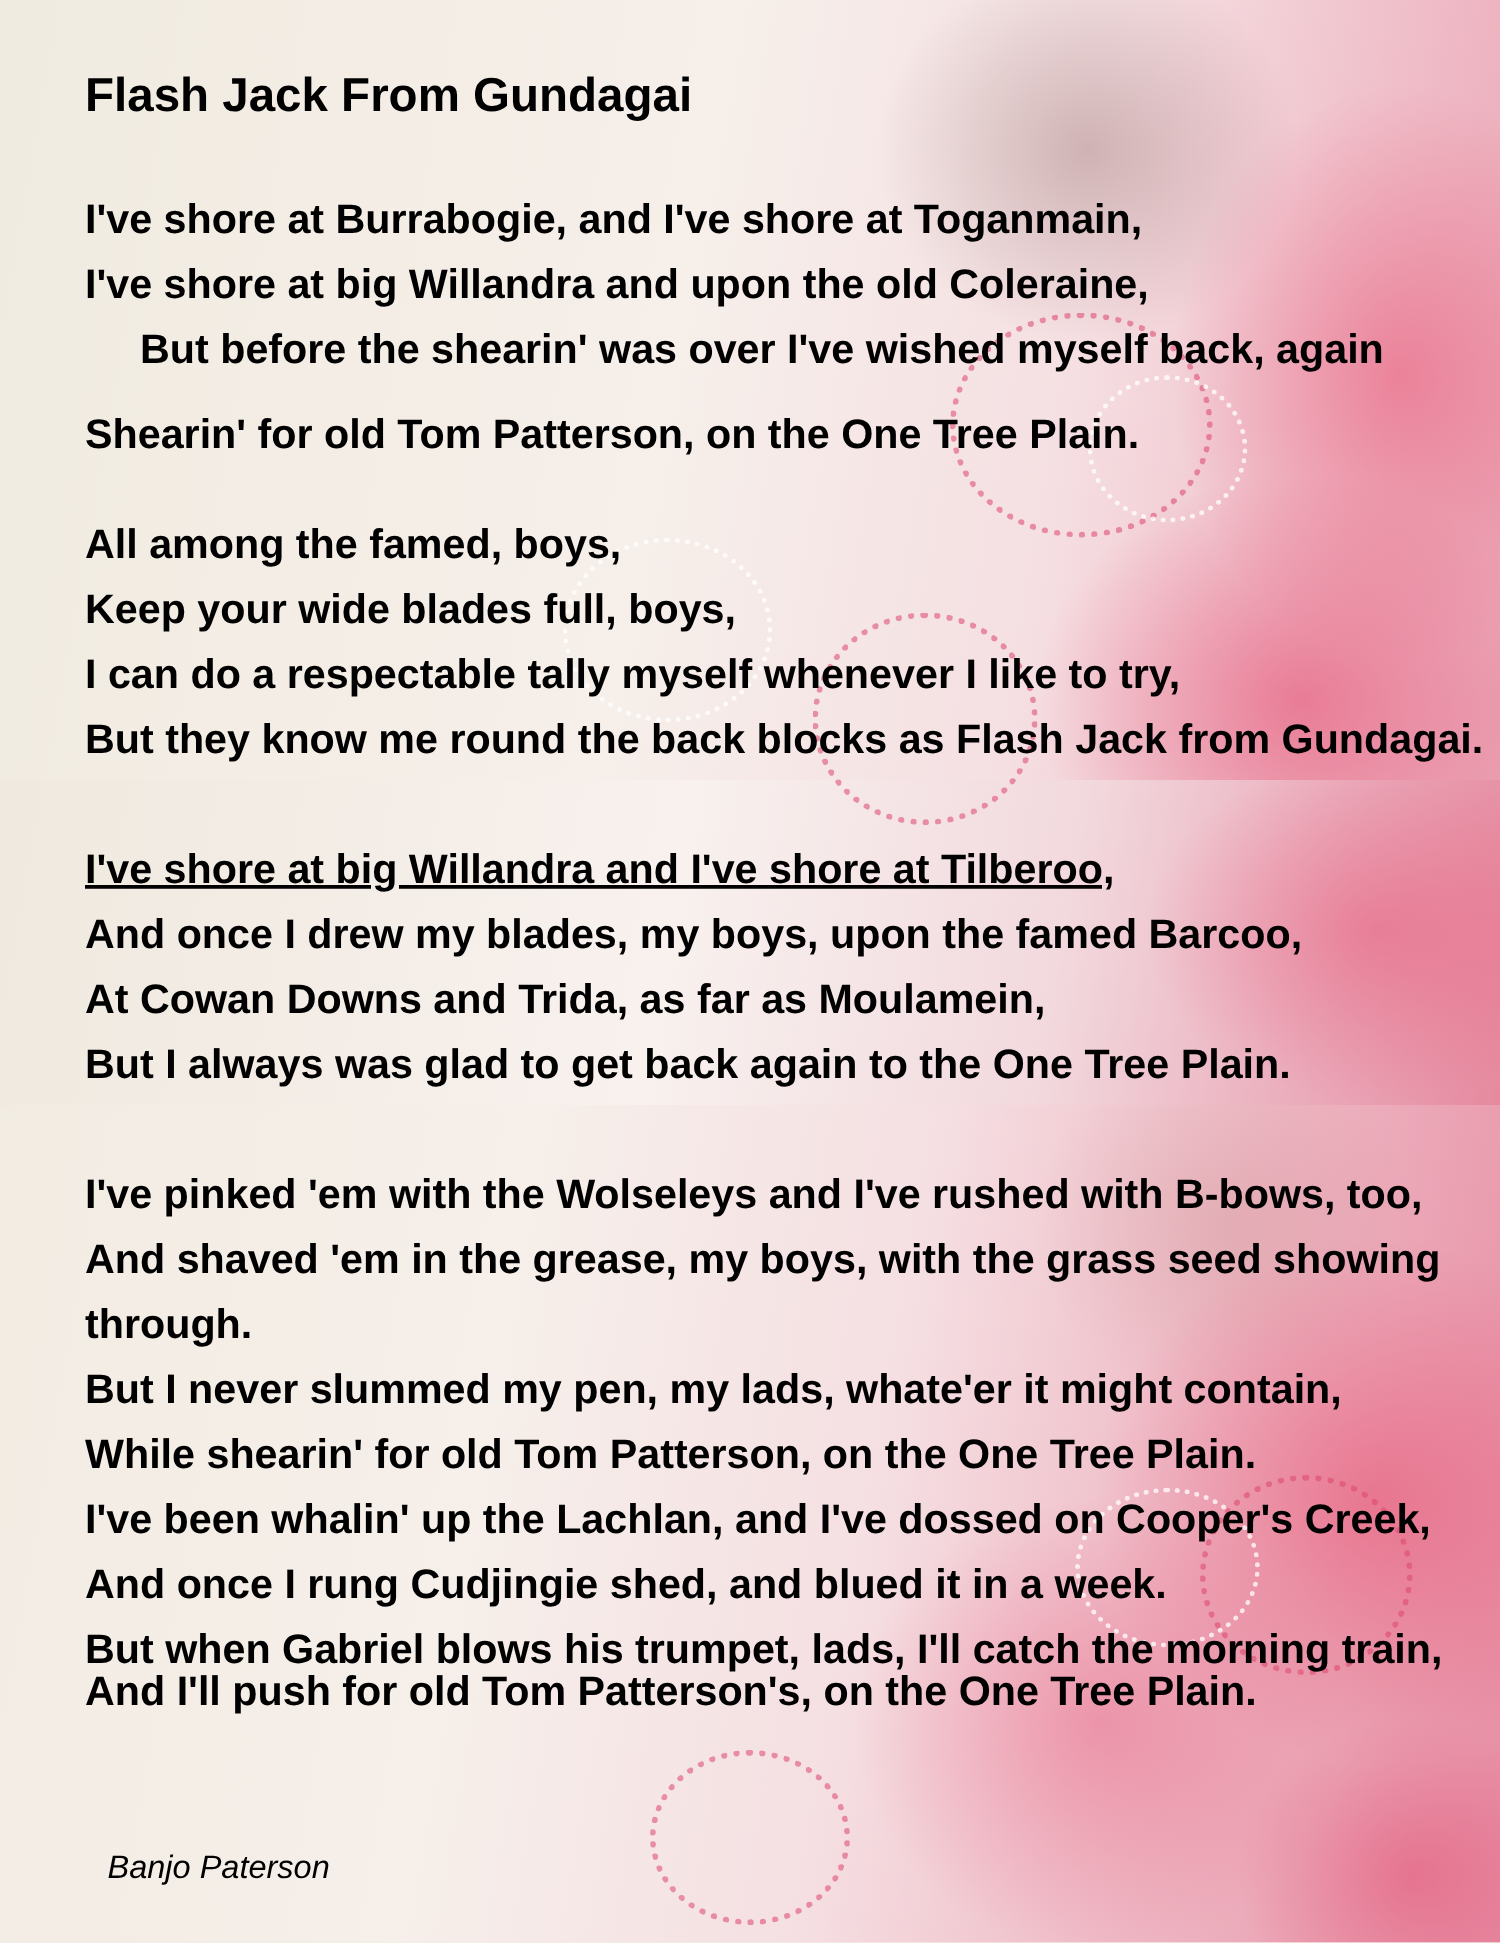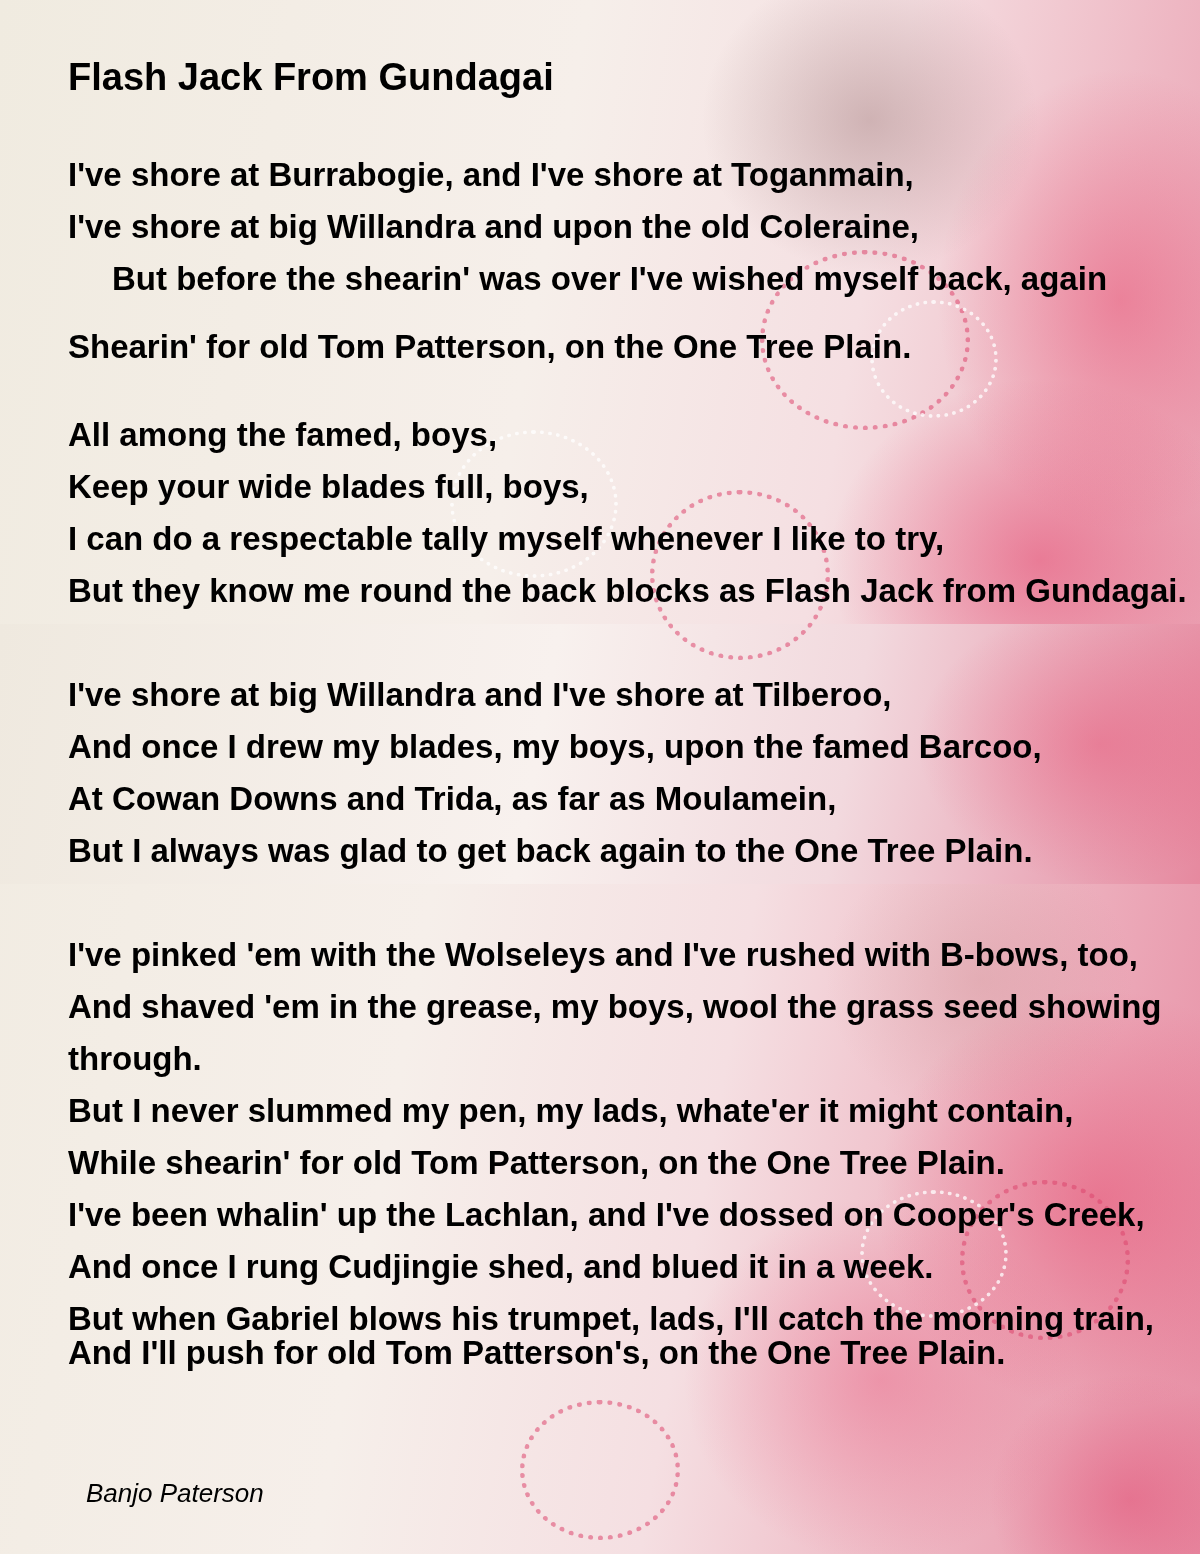--- a/index.html
+++ b/index.html
@@ -110,29 +110,29 @@
   </section>
 
   <section>
     <p class="line" style="top:418px;">All among the famed, boys,</p>
     <p class="line" style="top:470px;">Keep your wide blades full, boys,</p>
     <p class="line" style="top:522px;">I can do a respectable tally myself whenever I like to try,</p>
     <p class="line" style="top:574px;">But they know me round the back blocks as Flash Jack from Gundagai.</p>
   </section>
 
   <section>
-    <p class="line" style="top:678px;">I've shore at big Willandra and I've shore at Tilberoo,</p>
+    <p class="line" style="top:678px;text-decoration:underline;">I've shore at big Willandra and I've shore at Tilberoo,</p>
     <p class="line" style="top:730px;">And once I drew my blades, my boys, upon the famed Barcoo,</p>
     <p class="line" style="top:782px;">At Cowan Downs and Trida, as far as Moulamein,</p>
     <p class="line" style="top:834px;">But I always was glad to get back again to the One Tree Plain.</p>
   </section>
 
   <section>
     <p class="line" style="top:938px;">I've pinked 'em with the Wolseleys and I've rushed with B-bows, too,</p>
-    <p class="line" style="top:990px;">And shaved 'em in the grease, my boys, wool the grass seed showing</p>
+    <p class="line" style="top:990px;">And shaved 'em in the grease, my boys, with the grass seed showing</p>
     <p class="line" style="top:1042px;">through.</p>
     <p class="line" style="top:1094px;text-align:right;">But I never slummed my pen, my lads, whate'er it might contain,</p>
     <p class="line" style="top:1146px;">While shearin' for old Tom Patterson, on the One Tree Plain.</p>
     <p class="line" style="top:1198px;">I've been whalin' up the Lachlan, and I've dossed on Cooper's Creek,</p>
     <p class="line" style="top:1250px;">And once I rung Cudjingie shed, and blued it in a week.</p>
     <p class="line" style="top:1302px;text-align:center;">But when Gabriel blows his trumpet, lads, I'll catch the morning train,</p>
     <p class="line" style="top:1336px;">And I'll push for old Tom Patterson's, on the One Tree Plain.</p>
   </section>
 
   <p class="author">Banjo Paterson</p>

